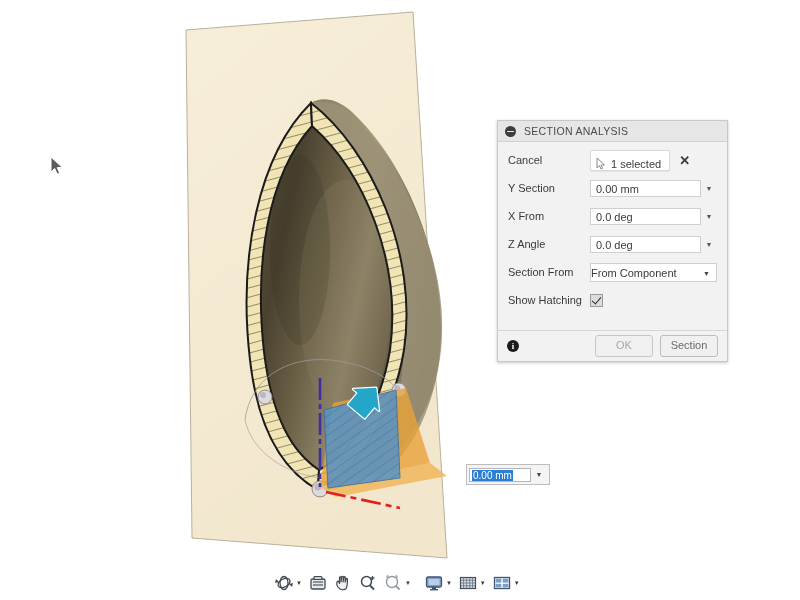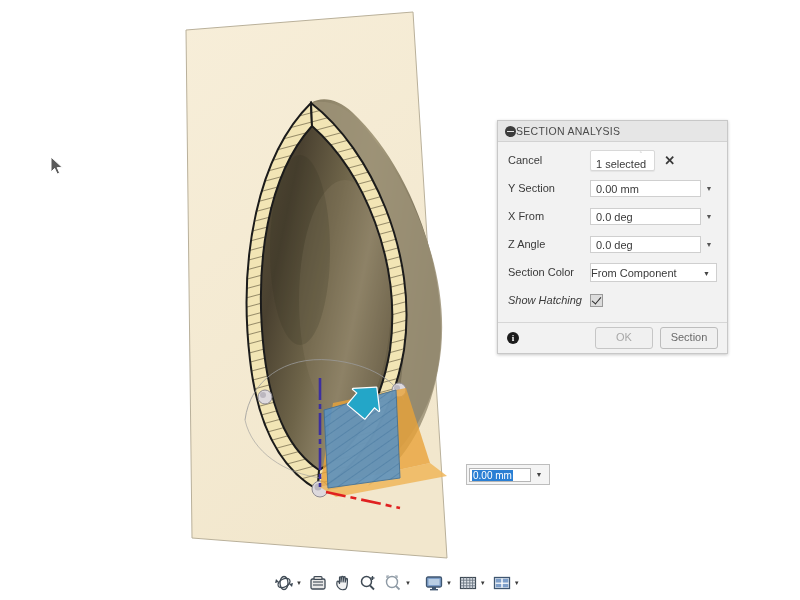--- a/index.html
+++ b/index.html
@@ -37,21 +37,21 @@
     font-size: 11px;
     color: #3a3a3a;
   }
   .dlg-header {
     height: 20px;
     background: #e6e6e6;
     border-bottom: 1px solid #d2d2d2;
     display: flex;
     align-items: center;
     padding-left: 7px;
-    gap: 0;
+    gap: 8px;
   }
   .collapse-dot {
     width: 11px; height: 11px;
     border-radius: 50%;
     background: #3c3c3c;
     position: relative;
     flex: 0 0 auto;
   }
   .collapse-dot::after {
     content: "";
@@ -68,40 +68,39 @@
   .dlg-body {
     padding: 8px 10px 10px 10px;
     background: #f2f2f2;
   }
   .row {
     display: flex;
     align-items: center;
     height: 20px;
     margin-bottom: 8px;
   }
-  .row:last-child { margin-bottom: 2px; font-style: italic; }
+  .row:last-child { margin-bottom: 10px; }
   .row-label {
     width: 82px;
     flex: 0 0 82px;
     font-size: 11px;
     color: #3a3a3a;
   }
   .sel-button {
     display: flex;
     align-items: flex-end;
     gap: 5px;
     background: #ffffff;
     border: 1px solid #d8d8d8;
     border-radius: 2px;
     height: 19px;
     padding: 0 8px 0 5px;
     font-size: 11px;
     color: #3a3a3a;
     box-shadow: 0 1px 1px rgba(0,0,0,0.06);
-    flex-direction: column;
   }
   .clear-x {
     margin-left: 9px;
     font-size: 13px;
     line-height: 1;
     color: #3a3a3a;
     font-weight: bold;
     cursor: default;
   }
   .field-wrap {
@@ -415,21 +414,21 @@
 
       <div class="row">
         <span class="row-label">Z Angle</span>
         <span class="field-wrap">
           <span class="text-field">0.0 deg</span>
           <span class="ext-arrow">▼</span>
         </span>
       </div>
 
       <div class="row">
-        <span class="row-label">Section Color</span>
+        <span class="row-label">Section From</span>
         <span class="combo">
           <span>From Component</span>
           <span class="combo-arrow">▼</span>
         </span>
       </div>
 
       <div class="row">
         <span class="row-label">Show Hatching</span>
         <span class="checkbox"></span>
       </div>

